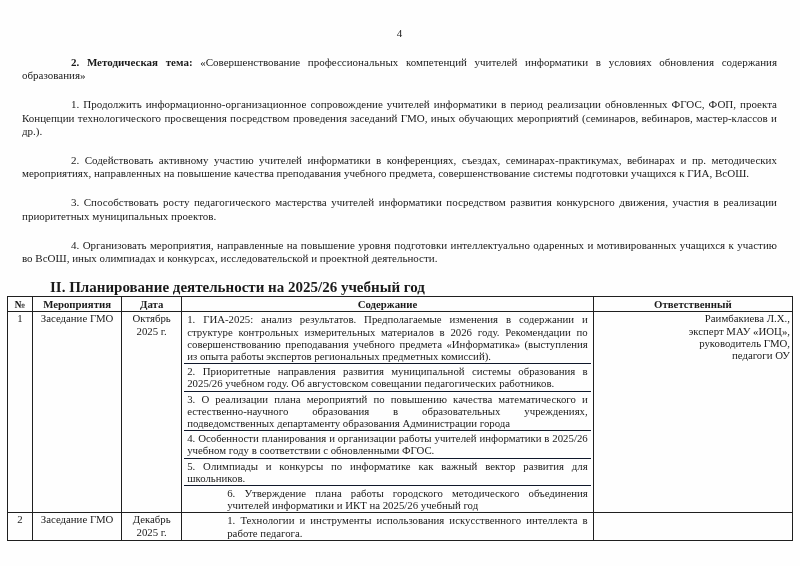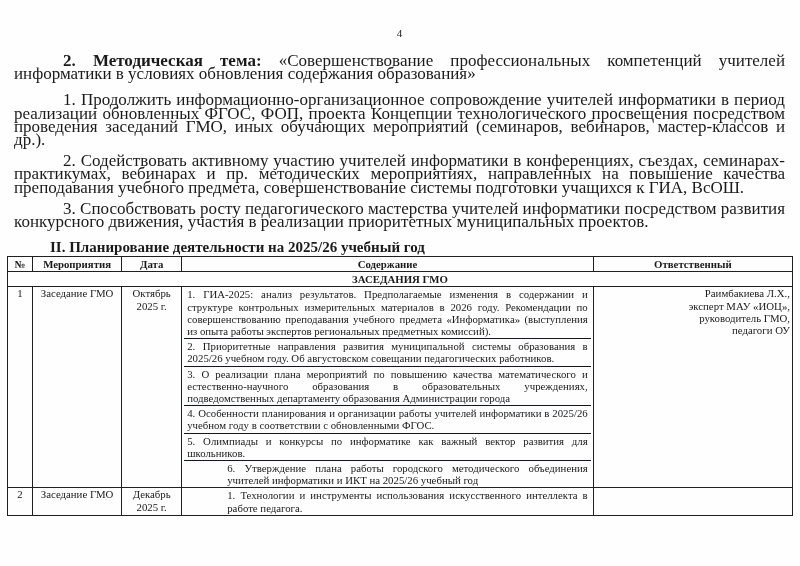--- a/index.html
+++ b/index.html
@@ -22,22 +22,22 @@
     padding: 27px 7px 0 6px;
     background: #fefefe;
   }
   .page-number {
     text-align: center;
     font-size: 11px;
     line-height: 13px;
     margin-bottom: 14px;
   }
   .para {
-    margin: 8px;
-    font-size: 17px;
+    margin: 16px;
+    font-size: 11px;
     line-height: 13.2px;
     text-align: justify;
     text-indent: 49px;
   }
   .para.spaced { margin-bottom: 13px; }
   .tasks-heading { margin-bottom: 0; }
   .section-title {
     margin: 13px 0 2px 0;
     font-size: 15px;
     line-height: 13.2px;
@@ -97,41 +97,39 @@
 <div class="page">
 
   <div class="page-number">4</div>
 
   <p class="para spaced"><b>2. Методическая тема:</b> <span>«Совершенствование профессиональных компетенций учителей информатики в условиях обновления содержания образования»</span></p>
 
 
   <p class="para">1. Продолжить информационно-организационное сопровождение учителей информатики в период реализации обновленных ФГОС, ФОП, проекта Концепции технологического просвещения посредством проведения заседаний ГМО, иных обучающих мероприятий (семинаров, вебинаров, мастер-классов и др.).</p>
   <p class="para">2. Содействовать активному участию учителей информатики в конференциях, съездах, семинарах-практикумах, вебинарах и пр. методических мероприятиях, направленных на повышение качества преподавания учебного предмета, совершенствование системы подготовки учащихся к ГИА, ВсОШ.</p>
   <p class="para">3. Способствовать росту педагогического мастерства учителей информатики посредством развития конкурсного движения, участия в реализации приоритетных муниципальных проектов.</p>
+  <p class="para">4. Организовать мероприятия, направленные на повышение уровня подготовки интеллектуально одаренных и мотивированных учащихся к участию во ВсОШ, иных олимпиадах и конкурсах, исследовательской и проектной деятельности.</p>
 
   <p class="section-title">II. Планирование деятельности на 2025/26 учебный год</p>
 
   <table class="plan">
     <colgroup>
       <col class="col-num">
         <col class="col-evt">
         <col class="col-date">
         <col class="col-cont">
         <col class="col-resp">
     </colgroup>
     <tbody>
       <tr>
         <td class="hdr">№</td>
         <td class="hdr">Мероприятия</td>
         <td class="hdr">Дата</td>
         <td class="hdr">Содержание</td>
         <td class="hdr">Ответственный</td>
-      </tr>
-      <tr>
-        <td class="section-row" colspan="5">ЗАСЕДАНИЯ ГМО</td>
       </tr>
       <tr>
         <td class="c-num">1</td>
         <td class="c-event">Заседание ГМО</td>
         <td class="c-date">Октябрь 2025 г.</td>
         <td class="c-content">
           <div class="citem">1. ГИА-2025: анализ результатов. Предполагаемые изменения в содержании и структуре контрольных измерительных материалов в 2026 году. Рекомендации по совершенствованию преподавания учебного предмета «Информатика» (выступления из опыта работы экспертов региональных предметных комиссий).</div>
           <div class="citem">2. Приоритетные направления развития муниципальной системы образования в 2025/26 учебном году. Об августовском совещании педагогических работников.</div>
           <div class="citem">3. О реализации плана мероприятий по повышению качества математического и естественно-научного образования в образовательных учреждениях, подведомственных департаменту образования Администрации города</div>
           <div class="citem">4. Особенности планирования и организации работы учителей информатики в 2025/26 учебном году в соответствии с обновленными ФГОС.</div>

